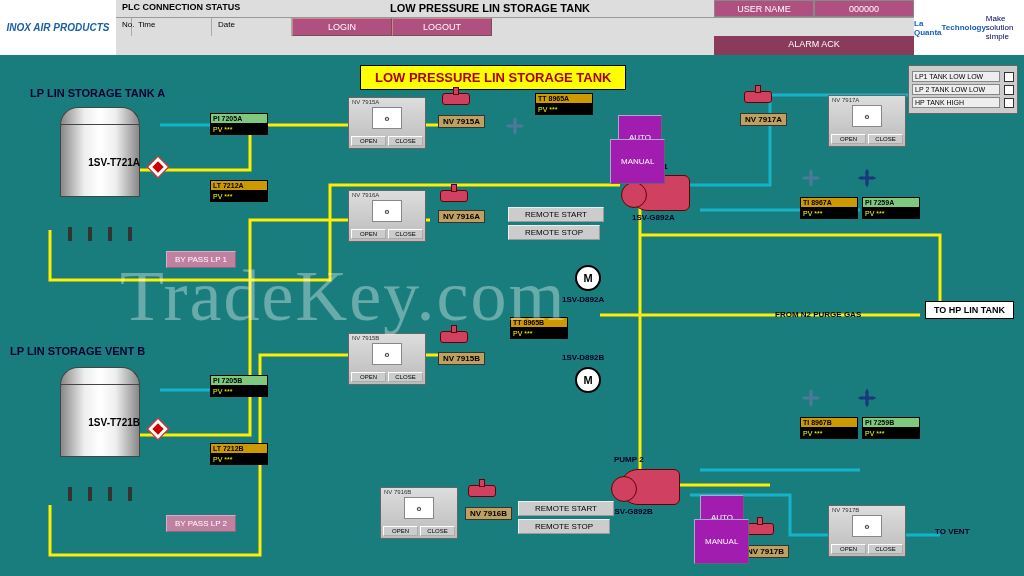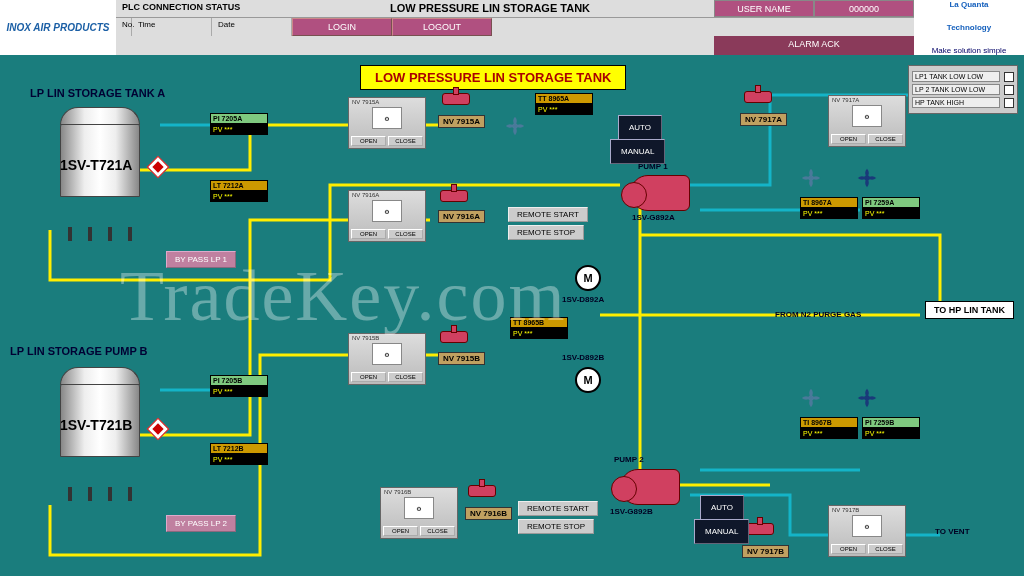--- a/index.html
+++ b/index.html
@@ -12,50 +12,50 @@
 .plc-status{width:150px;padding:2px 6px;font-size:9px;font-weight:bold}
 .title-main{flex:1;text-align:center;font-size:11px;font-weight:bold;padding:2px}
 .user-block{width:200px;background:#b05080;display:flex;font-size:9px}
 .user-cell{flex:1;padding:3px 6px;color:#fff;text-align:center;border:1px solid #888}
 .plc-row2{height:18px;display:flex;font-size:8px}
 .plc-col{padding:2px 6px;border-right:1px solid #aaa}
 .plc-col.n{width:16px}.plc-col.t{width:80px}.plc-col.d{width:80px}.plc-col.x{flex:1}
 .login-btns{width:200px;display:flex}
 .login-btn{flex:1;background:#b05080;color:#fff;font-size:9px;padding:3px;text-align:center;border:1px outset #c88;cursor:pointer}
 .alarm-row{height:19px;background:#8a3a5a;color:#fff;font-size:9px;text-align:center;padding:3px;width:200px;margin-left:auto;cursor:pointer}
-.logo-right{width:110px;height:55px;background:#fff;display:flex;flex-direction:column;align-items:center;justify-content:space-between;font-size:8px;color:#006}
+.logo-right{width:110px;height:55px;background:#fff;display:flex;flex-direction:row;align-items:center;justify-content:space-between;font-size:8px;color:#006}
 .lq{font-weight:bold;color:#1560bd}
 .canvas{position:absolute;top:55px;left:0;right:0;bottom:0}
 .title-box{position:absolute;top:10px;left:360px;background:#ff0;border:1px solid #000;padding:4px 14px;font-size:13px;font-weight:bold;color:#a00}
 .section-label{position:absolute;font-size:11px;font-weight:bold;color:#003}
 .tank{position:absolute;width:80px;height:110px}
 .tank-body{width:80px;height:80px;background:linear-gradient(90deg,#888,#eee 30%,#fff 50%,#eee 70%,#888);border-radius:10px 10px 0 0;border:1px solid #444}
 .tank-top{width:80px;height:18px;background:linear-gradient(90deg,#888,#eee 30%,#fff 50%,#eee 70%,#888);border-radius:40px 40px 0 0;position:absolute;top:-10px;border:1px solid #444}
 .tank-legs{position:absolute;bottom:-14px;width:80px;height:14px;display:flex;justify-content:space-around}
 .leg{width:4px;height:14px;background:#333}
-.tank-label{position:absolute;top:40px;width:100%;text-align:left;font-size:14px;font-weight:bold}
+.tank-label{position:absolute;top:40px;width:100%;text-align:right;font-size:10px;font-weight:bold}
 .pv-box{position:absolute;width:58px;font-size:7px}
 .pv-tag{background:#cc9900;color:#000;padding:1px 2px;font-weight:bold;border:1px solid #000}
 .pv-val{background:#000;color:#ff0;padding:1px 2px;border:1px solid #000}
 .pv-tag.grn{background:#7fc97f}
 .valve-panel{position:absolute;width:78px;height:52px;background:linear-gradient(#ddd,#bbb);border:1px solid #666;font-size:6px}
 .valve-panel .vlabel{padding:1px 3px;color:#333}
 .valve-panel .vicon{width:30px;height:22px;margin:1px auto;background:#fff;border:1px solid #888;position:relative;
   display:flex;align-items:center;justify-content:center}
 .vp-btns{display:flex;position:absolute;bottom:2px;left:2px;right:2px;gap:2px}
 .vp-btn{flex:1;background:#ccc;border:1px outset #fff;font-size:6px;text-align:center;padding:1px;cursor:pointer}
 .nv-label{position:absolute;font-size:8px;font-weight:bold;background:#c0a060;padding:1px 4px;border:1px solid #333}
 .valve-icon{position:absolute;width:28px;height:18px}
 .valve-body{width:28px;height:12px;background:#d04060;border-radius:3px;border:1px solid #600}
 .valve-stem{position:absolute;top:-6px;left:11px;width:6px;height:8px;background:#d04060;border:1px solid #600}
 .pump{position:absolute;width:60px;height:36px;background:#d04060;border-radius:18px 6px 6px 18px;border:1px solid #600}
 .pump::before{content:"";position:absolute;left:-10px;top:6px;width:24px;height:24px;background:#d04060;border-radius:50%;border:1px solid #600}
 .motor{position:absolute;width:26px;height:26px;background:#fff;border:2px solid #000;border-radius:50%;display:flex;align-items:center;justify-content:center;font-size:11px;font-weight:bold}
-.btn-grey{position:absolute;background:#ccc;border:1px outset #eee;font-size:8px;padding:2px 8px;cursor:pointer}
-.btn-purple{position:absolute;background:#0f172a;color:#fff;border:1px outset #aac;font-size:8px;padding:7px 10px;cursor:pointer}
+.btn-grey{position:absolute;background:#ccc;border:1px outset #eee;font-size:8px;padding:2px 16px;cursor:pointer}
+.btn-purple{position:absolute;background:#a21caf;color:#fff;border:1px outset #aac;font-size:8px;padding:17px 10px;cursor:pointer}
 .btn-pink{position:absolute;background:#c080a0;color:#fff;border:1px outset #dac;font-size:8px;padding:3px 8px;cursor:pointer}
 .txt-label{position:absolute;font-size:8px;font-weight:bold;color:#002}
 .out-box{position:absolute;background:#fff;border:1px solid #000;font-size:9px;font-weight:bold;padding:3px 8px}
 .alarm-panel{position:absolute;top:10px;right:6px;width:110px;background:#ccc;border:1px solid #666;padding:3px;font-size:7px}
 .alarm-row-i{display:flex;align-items:center;margin:2px 0}
 .alarm-row-i span{flex:1;background:#eee;border:1px solid #888;padding:1px 2px}
 .alarm-row-i .cb{width:10px;height:10px;background:#fff;border:1px solid #333;margin-left:4px}
 .fan{position:absolute;width:22px;height:22px}
 .fan svg{width:22px;height:22px}
 svg.pipes{position:absolute;top:0;left:0;width:100%;height:100%;pointer-events:none}
@@ -118,21 +118,21 @@
   <path d="M690 440 L790 440 L790 480 L940 480"></path>
   <path d="M700 155 L860 155"></path>
   <path d="M700 415 L860 415"></path>
   <path d="M160 70 L210 70"></path>
   <path d="M160 335 L210 335"></path>
  </g>
 </svg>
 
 <div class="title-box">LOW PRESSURE LIN STORAGE TANK</div>
 <div class="section-label" style="top:32px;left:30px">LP LIN STORAGE TANK A</div>
-<div class="section-label" style="top:290px;left:10px">LP LIN STORAGE PUMP B</div>
+<div class="section-label" style="top:290px;left:10px">LP LIN STORAGE VENT B</div>
 
 <div class="tank" style="top:62px;left:60px">
  <div class="tank-top"></div>
       <div class="tank-body"></div>
  <div class="tank-label">1SV-T721A</div>
  <div class="tank-legs">
         <div class="leg"></div>
         <div class="leg"></div>
         <div class="leg"></div>
         <div class="leg"></div>

